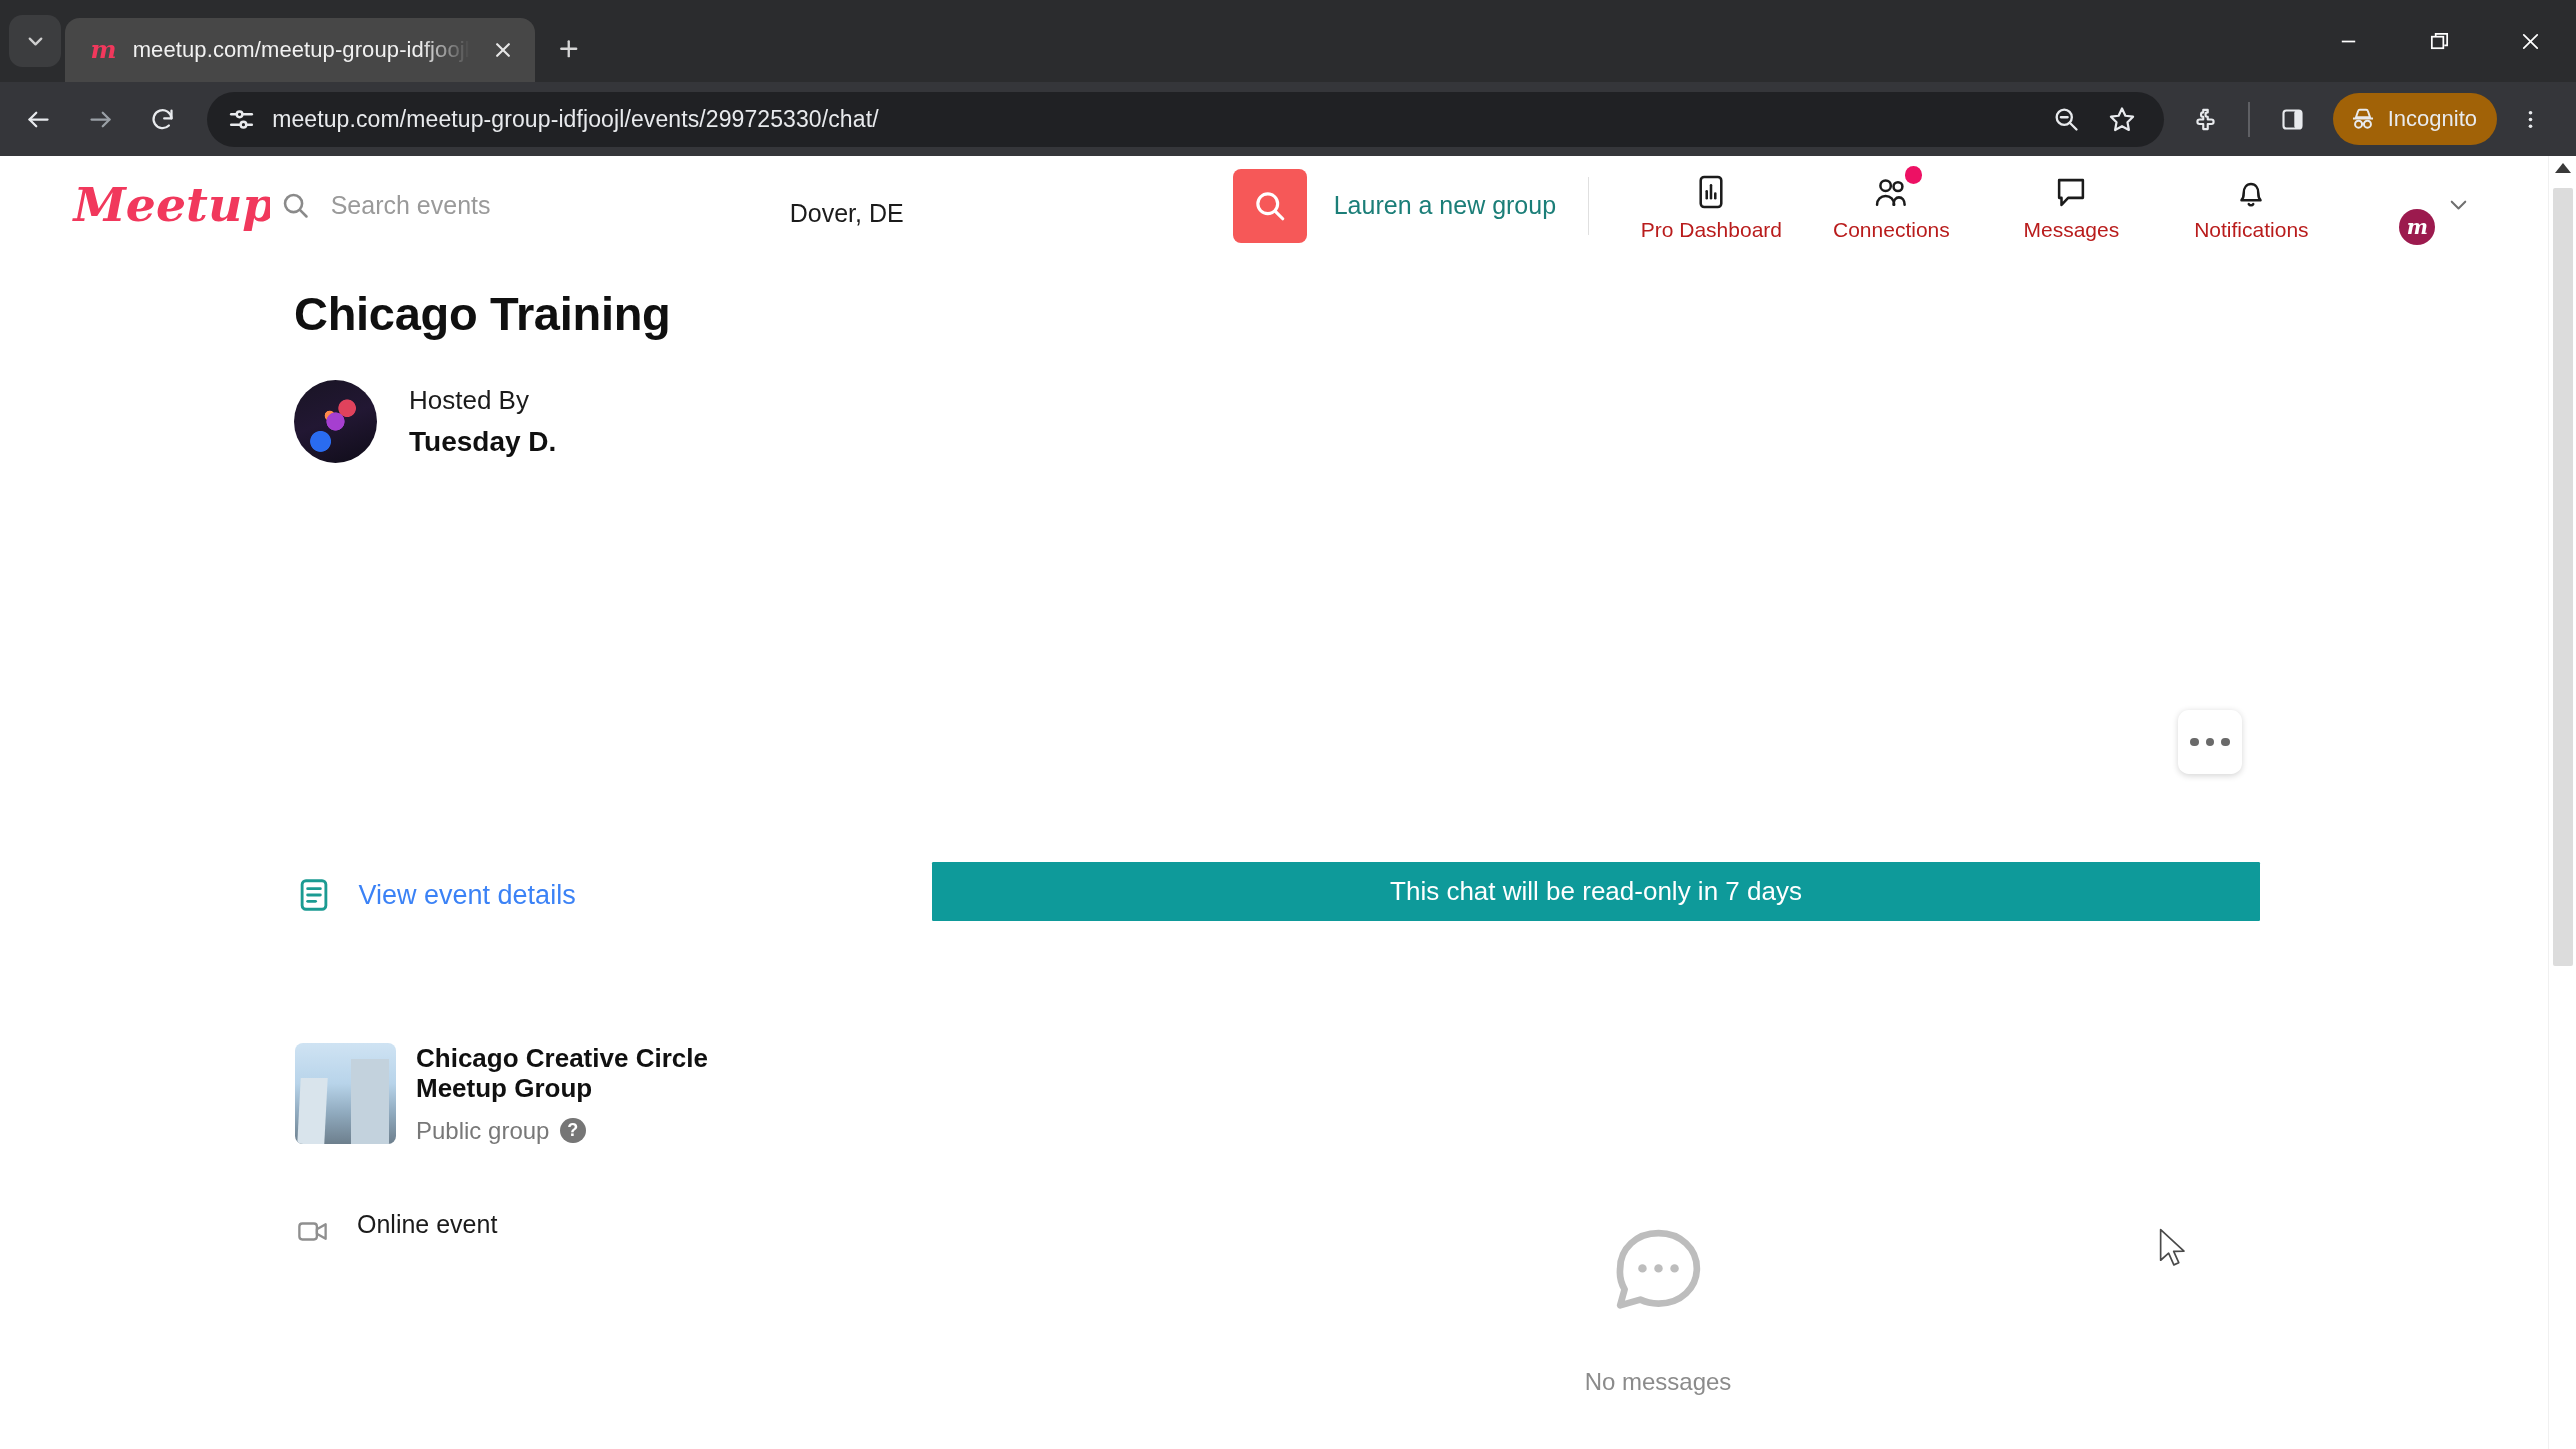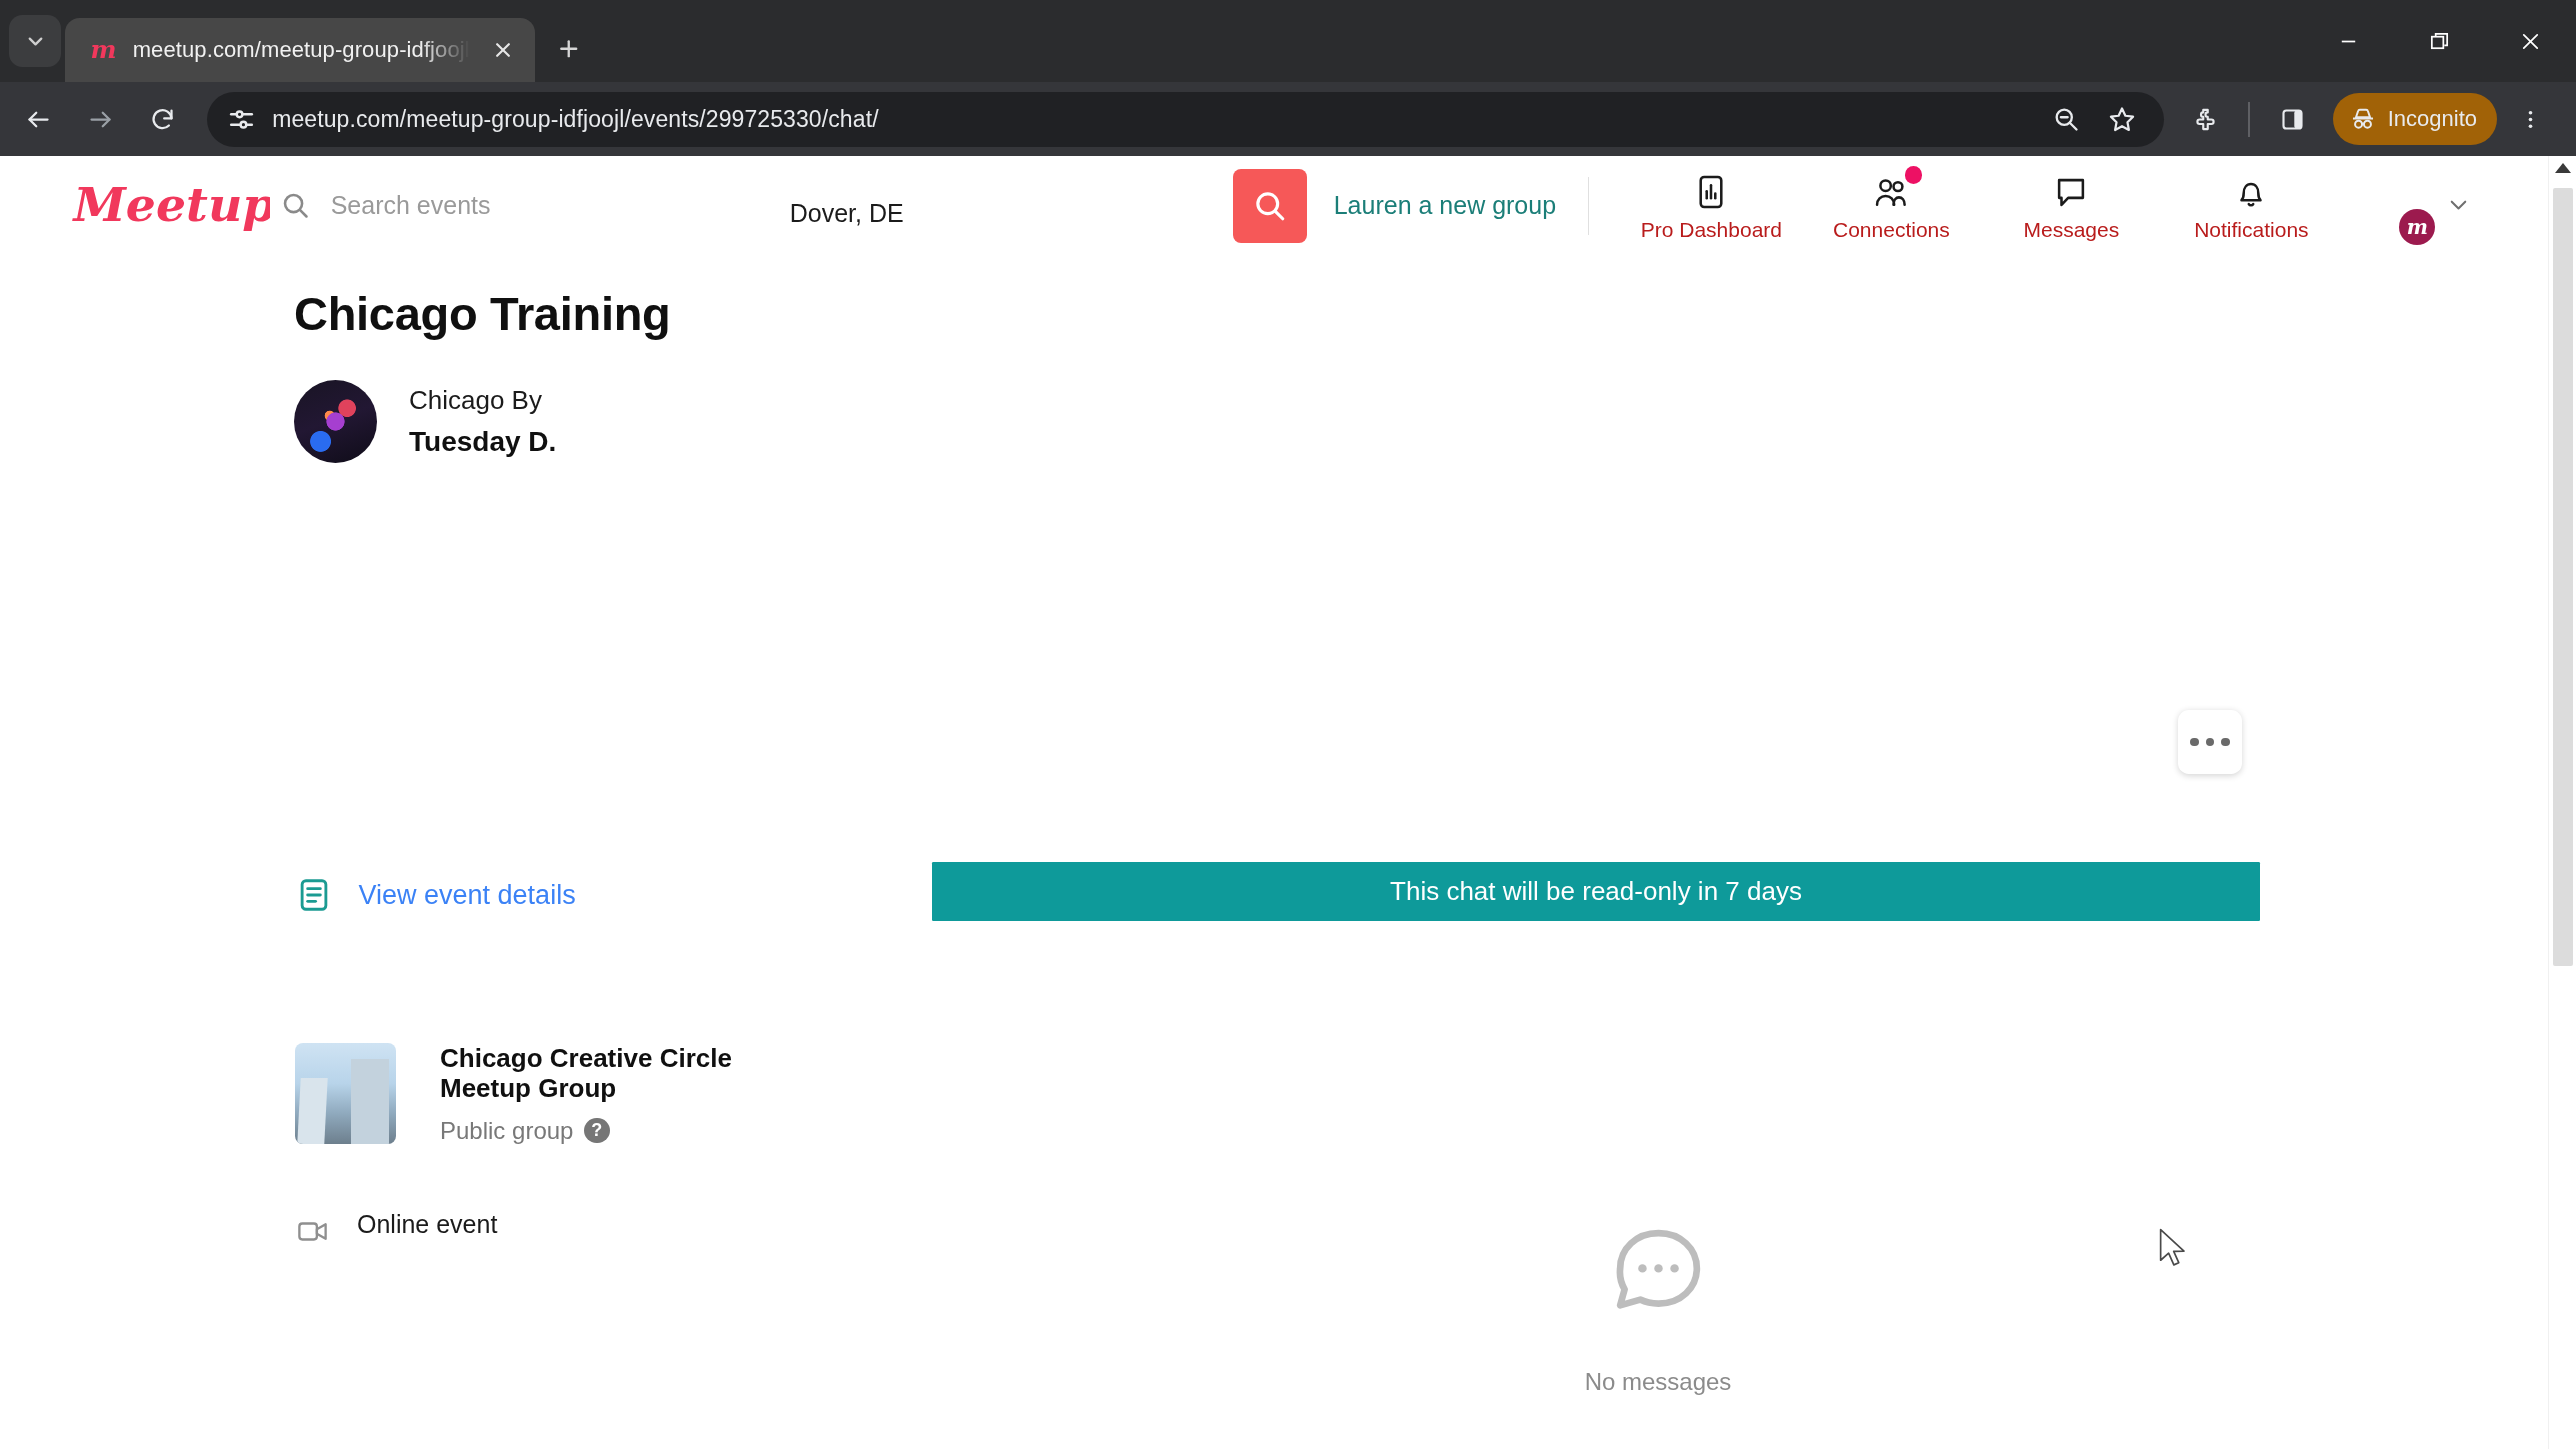--- a/index.html
+++ b/index.html
@@ -294,21 +294,21 @@
   .leftcol { position:absolute; left: 295px; top: 590px; width: 510px; }
 
   .viewdetails {
     display:flex; align-items:center; gap: 25.5px;
   }
   .viewdetails .vd-icon { width: 38px; height: 38px; flex:none; }
   .viewdetails .vd-text { color: #3b82f6; font-size: 27px; }
 
   .grouprow {
     display:flex; align-items:flex-start;
-    gap: 44px;
+    gap: 20px;
     margin-top: 129px;
   }
   .group-thumb {
     width: 101px; height: 101px; border-radius: 8px;
     flex:none;
     background:
       linear-gradient(180deg,#cfe3f3 0%, #b8d4ea 40%, #8fa9bd 70%, #6d7f8d 100%),
       #9fb8cc;
     position:relative; overflow:hidden;
   }
@@ -612,21 +612,21 @@
       </div>
     </div>
 
     <div class="content">
 
       <h1 class="title">Chicago Training</h1>
 
       <div class="hostrow">
         <span class="host-avatar"></span>
         <span class="host-meta">
-          <div class="hosted">Chicago By</div>
+          <div class="hosted">Hosted By</div>
           <div class="hostname">Tuesday D.</div>
         </span>
       </div>
 
       <div class="more-btn">
         <i></i>
           <i></i>
           <i></i>
       </div>
 

